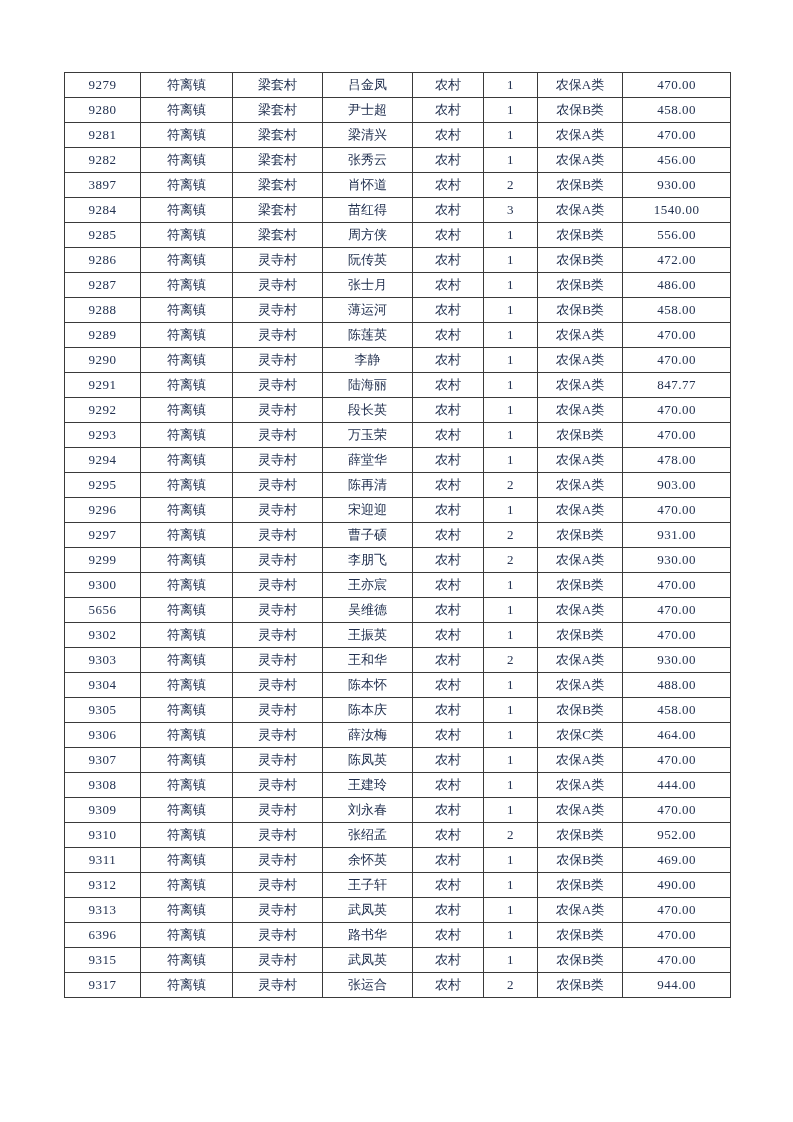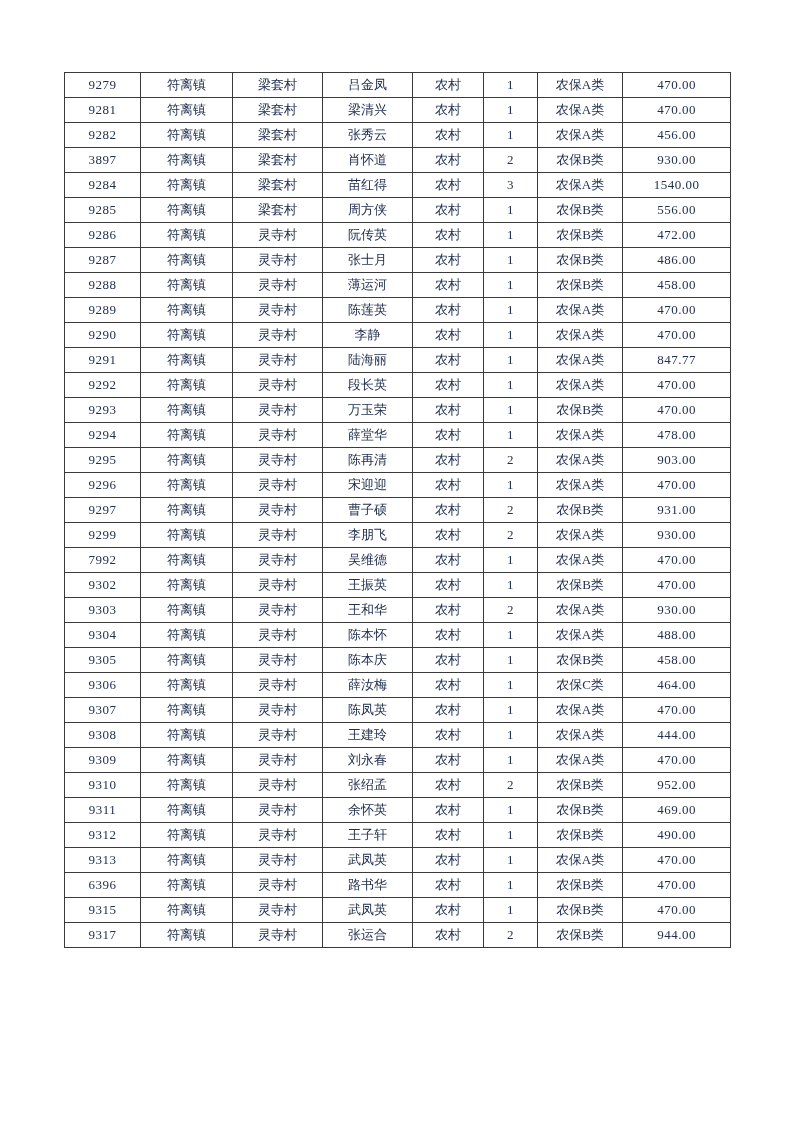--- a/index.html
+++ b/index.html
@@ -67,20 +67,30 @@
           <td class="c0">9279</td>
           <td class="c1">符离镇</td>
           <td class="c2">梁套村</td>
           <td class="c3">吕金凤</td>
           <td class="c4">农村</td>
           <td class="c5">1</td>
           <td class="c6">农保A类</td>
           <td class="c7">470.00</td>
         </tr>
         <tr>
+          <td class="c0">9280</td>
+          <td class="c1">符离镇</td>
+          <td class="c2">梁套村</td>
+          <td class="c3">尹士超</td>
+          <td class="c4">农村</td>
+          <td class="c5">1</td>
+          <td class="c6">农保B类</td>
+          <td class="c7">458.00</td>
+        </tr>
+        <tr>
           <td class="c0">9281</td>
           <td class="c1">符离镇</td>
           <td class="c2">梁套村</td>
           <td class="c3">梁清兴</td>
           <td class="c4">农村</td>
           <td class="c5">1</td>
           <td class="c6">农保A类</td>
           <td class="c7">470.00</td>
         </tr>
         <tr>
@@ -247,21 +257,31 @@
           <td class="c0">9299</td>
           <td class="c1">符离镇</td>
           <td class="c2">灵寺村</td>
           <td class="c3">李朋飞</td>
           <td class="c4">农村</td>
           <td class="c5">2</td>
           <td class="c6">农保A类</td>
           <td class="c7">930.00</td>
         </tr>
         <tr>
-          <td class="c0">7992</td>
+          <td class="c0">9300</td>
+          <td class="c1">符离镇</td>
+          <td class="c2">灵寺村</td>
+          <td class="c3">王亦宸</td>
+          <td class="c4">农村</td>
+          <td class="c5">1</td>
+          <td class="c6">农保B类</td>
+          <td class="c7">470.00</td>
+        </tr>
+        <tr>
+          <td class="c0">5656</td>
           <td class="c1">符离镇</td>
           <td class="c2">灵寺村</td>
           <td class="c3">吴维德</td>
           <td class="c4">农村</td>
           <td class="c5">1</td>
           <td class="c6">农保A类</td>
           <td class="c7">470.00</td>
         </tr>
         <tr>
           <td class="c0">9302</td>

